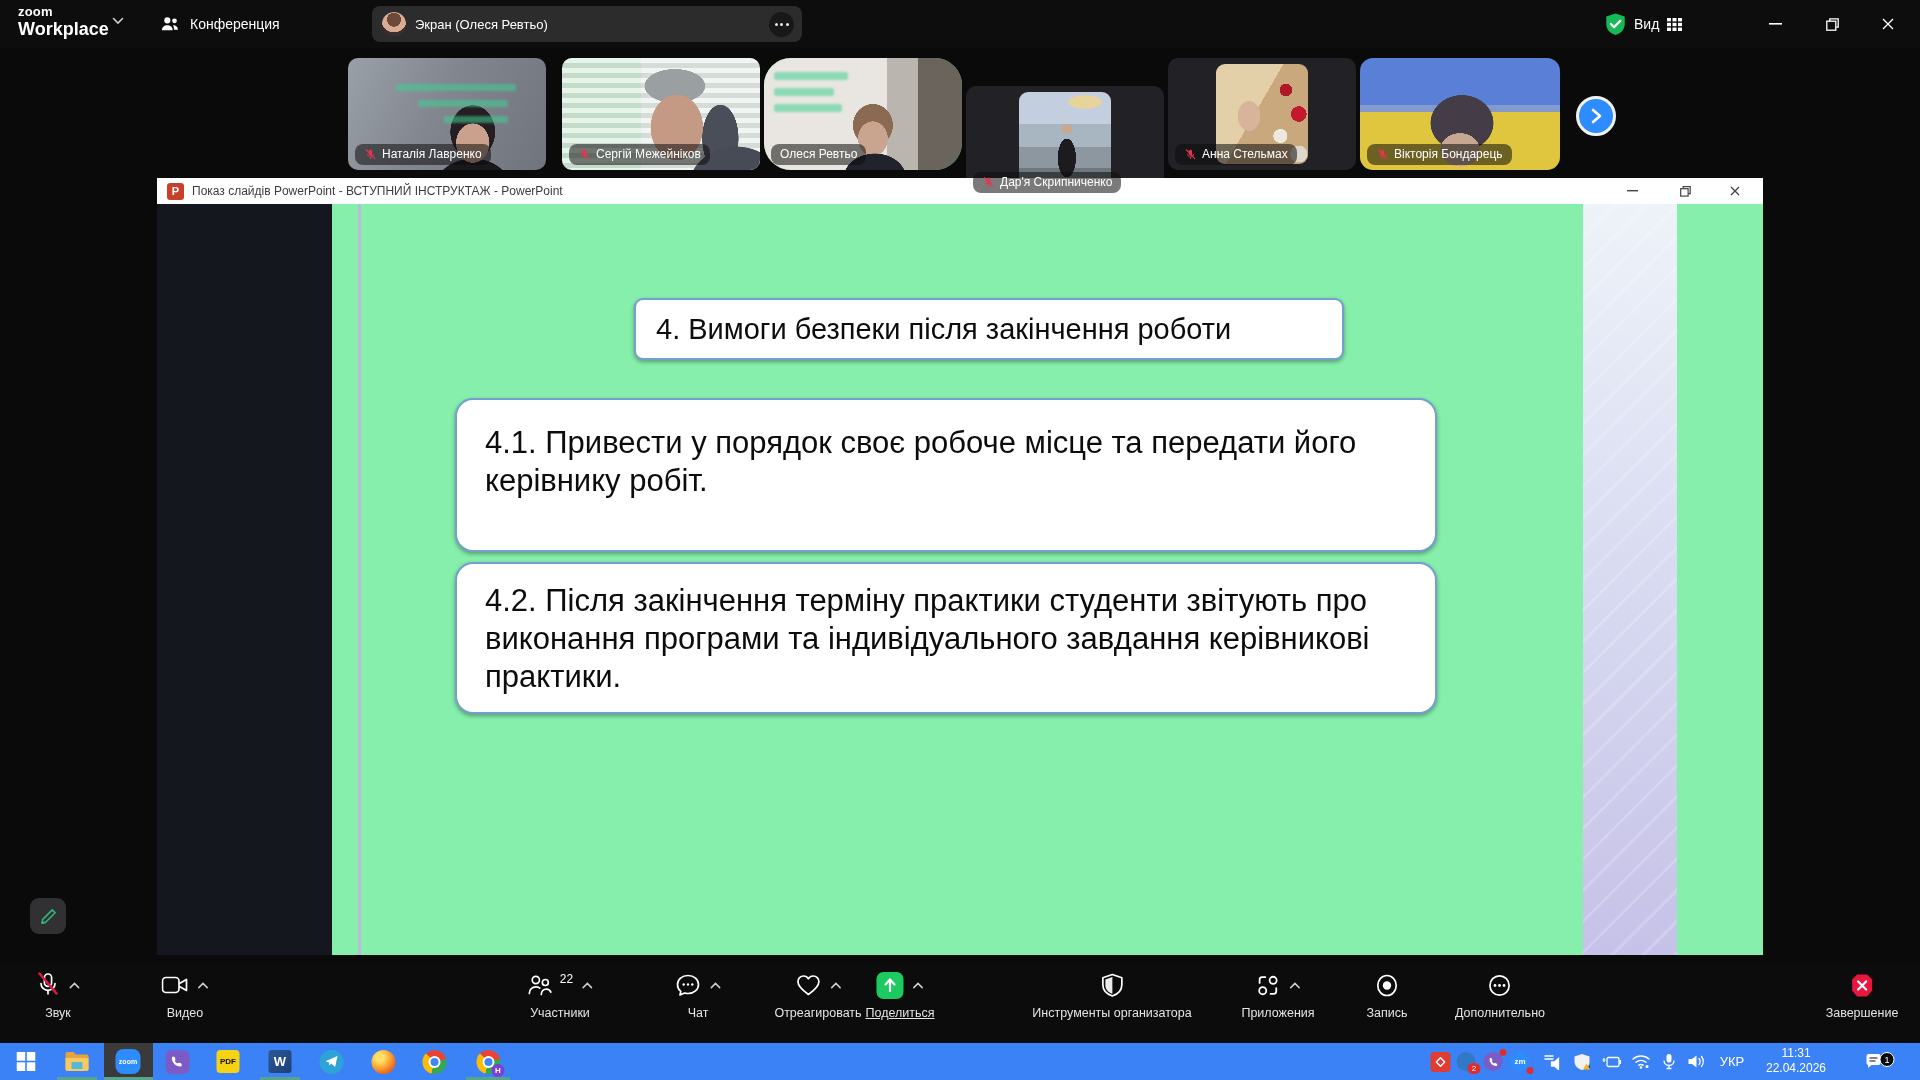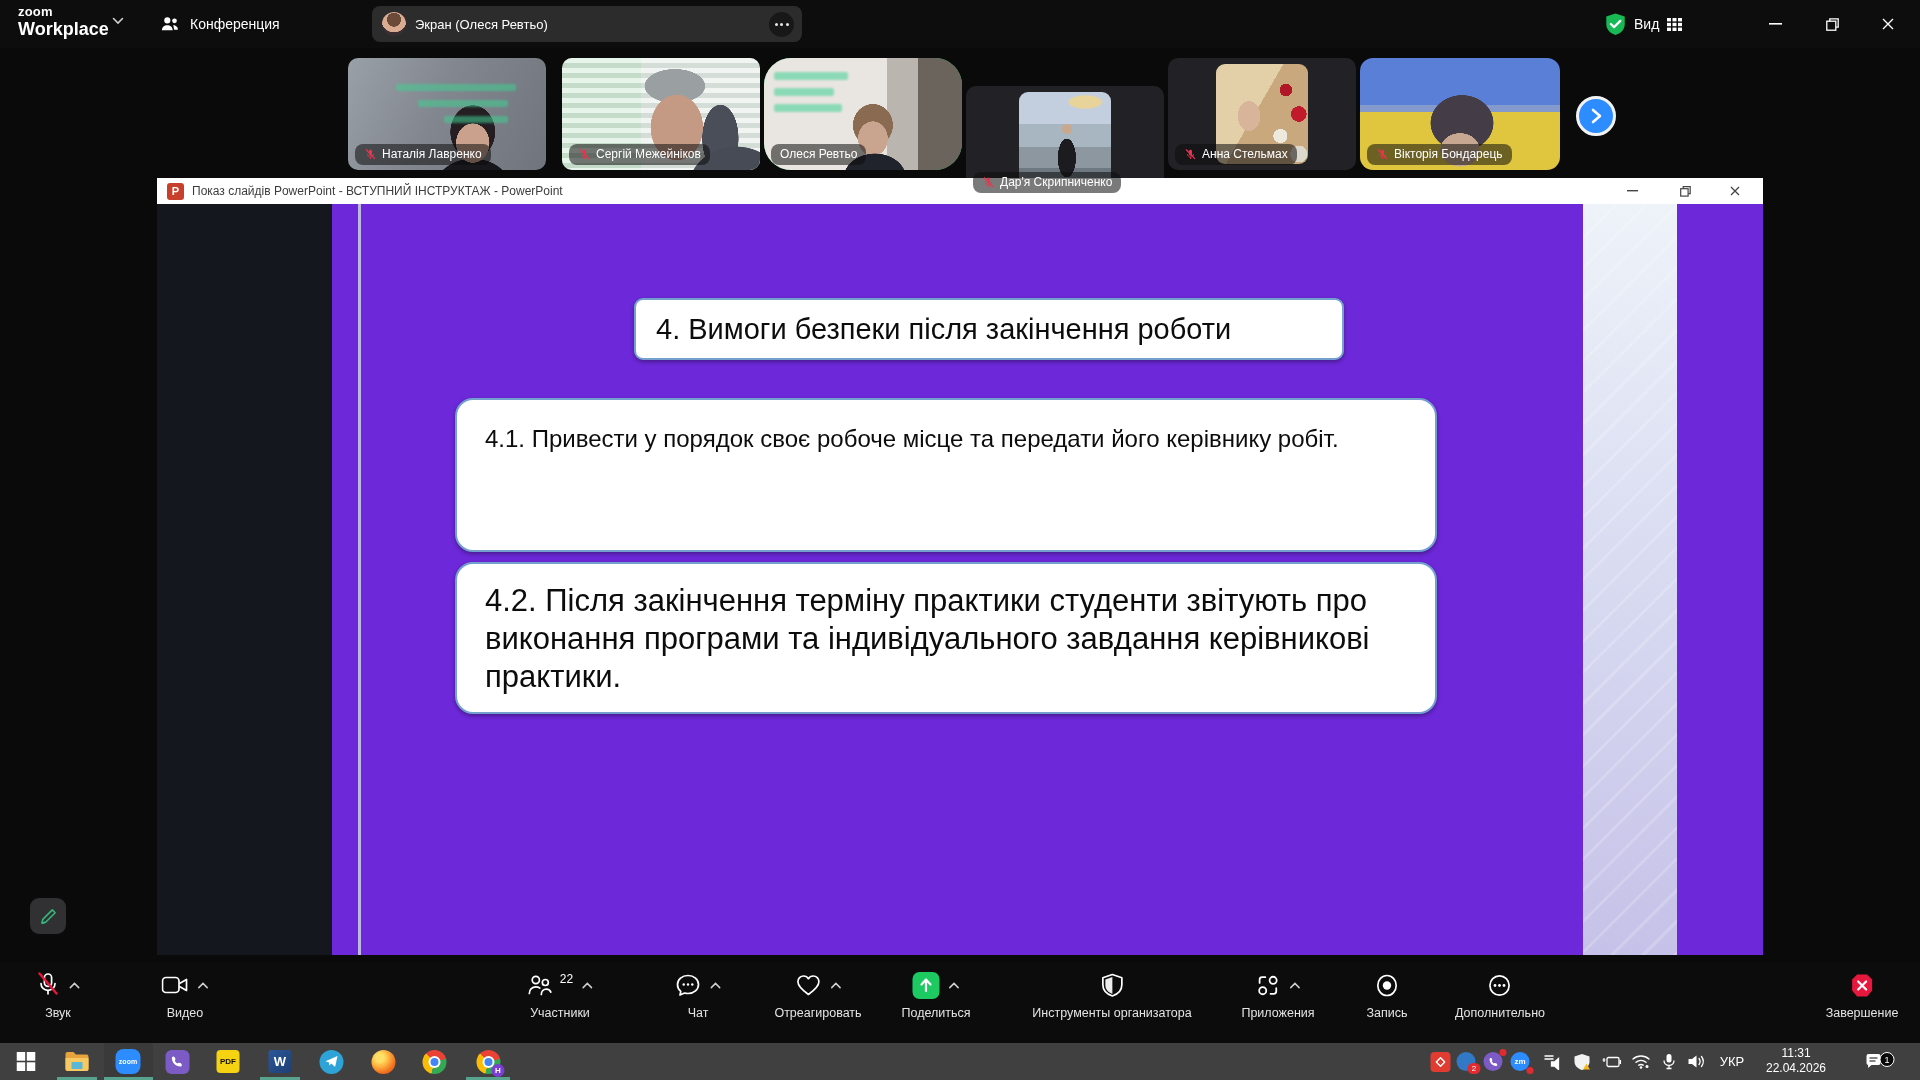--- a/index.html
+++ b/index.html
@@ -66,46 +66,46 @@
   .next-btn{position:absolute;left:1576px;top:96px;width:40px;height:40px;border-radius:50%;
       background:#2d8cff;border:3px solid #f2f2f2;box-sizing:border-box;display:flex;align-items:center;justify-content:center;}
 
   
   .ppt{position:absolute;left:157px;top:178px;width:1606px;height:777px;}
   .ppt-titlebar{position:absolute;left:0;top:0;width:100%;height:26px;background:#fff;display:flex;align-items:center;}
   .ppt-ico{width:17px;height:17px;border-radius:3px;background:#c8402b;color:#fff;font-size:11px;font-weight:bold;
       display:flex;align-items:center;justify-content:center;margin:0 8px 0 10px;}
   .ppt-title{font-size:12px;color:#3c3c3c;white-space:nowrap;}
   .pwb{position:absolute;top:0;width:34px;height:26px;display:flex;align-items:center;justify-content:center;}
-  .ppt-content{position:absolute;left:0;top:26px;width:1606px;height:751px;background:#6d28d9;overflow:hidden;}
+  .ppt-content{position:absolute;left:0;top:26px;width:1606px;height:751px;background:#86efac;overflow:hidden;}
   .slide-left-black{position:absolute;left:0;top:0;width:175px;height:100%;background:#14171d;}
   .slide-line{position:absolute;left:201px;top:0;width:3px;height:100%;background:#bcb9dd;}
   .grad-strip{position:absolute;left:1426px;top:0;width:94px;height:100%;
       background:
         repeating-linear-gradient(135deg, rgba(255,255,255,.18) 0 3px, transparent 3px 22px),
         linear-gradient(180deg,#eef3f9 0%,#d6d8f0 55%,#c6c1e8 100%);}
   .sbox{position:absolute;box-sizing:border-box;background:#fff;border:2px solid #74a0d0;color:#0c0c0c;box-shadow:0 2px 4px rgba(0,0,0,.35);}
   .sbox.title{left:477px;top:94px;width:710px;height:62px;border-radius:9px;font-size:29px;display:flex;align-items:center;padding:0 20px;white-space:nowrap;}
-  .sbox.b1{left:298px;top:194px;width:982px;height:154px;border-radius:18px;font-size:24px;line-height:1.23;padding:24px 28px;}
+  .sbox.b1{left:298px;top:194px;width:982px;height:154px;border-radius:18px;font-size:31px;line-height:1.23;padding:24px 28px;}
   .sbox.b2{left:298px;top:358px;width:982px;height:152px;border-radius:18px;font-size:31px;line-height:1.23;padding:18px 28px;}
 
   
   .pencil-btn{position:absolute;left:30px;top:898px;width:36px;height:36px;border-radius:9px;background:#313134;
       display:flex;align-items:center;justify-content:center;}
 
   
   .toolbar{position:absolute;left:0;top:963px;width:1920px;height:80px;background:#0c0c0c;}
   .tbtn{position:absolute;top:8px;transform:translateX(-50%);display:flex;flex-direction:column;align-items:center;color:#e4e4e4;}
   .tbtn .irow{height:28px;display:flex;align-items:center;gap:9px;}
   .tbtn .lbl{font-size:12.5px;margin-top:7px;white-space:nowrap;}
   .cnt{font-size:12px;color:#fff;position:relative;top:-6px;margin-left:-2px;}
   .share-ico{width:27px;height:27px;border-radius:7px;background:#1dca61;display:flex;align-items:center;justify-content:center;}
 
   
-  .taskbar{position:absolute;left:0;top:1043px;width:1920px;height:37px;background:#404040;}
+  .taskbar{position:absolute;left:0;top:1043px;width:1920px;height:37px;background:#3b82f6;}
   .tico{position:absolute;top:5px;transform:translateX(-50%);width:27px;height:27px;display:flex;align-items:center;justify-content:center;}
   .zoom-active-bg{position:absolute;left:104px;top:0;width:49px;height:37px;background:#3a3a3a;}
   .uline{position:absolute;bottom:0;height:3px;background:#57a38e;}
   .zoomapp{width:25px;height:25px;border-radius:8px;background:#2d8cff;color:#fff;font-size:7px;font-weight:bold;display:flex;align-items:center;justify-content:center;}
   .pdfapp{width:23px;height:23px;border-radius:4px;background:#f5d312;color:#111;font-size:8px;font-weight:bold;display:flex;align-items:center;justify-content:center;}
   .wordapp{width:23px;height:23px;border-radius:3px;background:linear-gradient(135deg,#2b579a,#1e3f73);color:#fff;font-size:13px;font-weight:bold;display:flex;align-items:center;justify-content:center;}
   .chrome{position:relative;width:24px;height:24px;border-radius:50%;background:conic-gradient(from -45deg,#ea4335 0 120deg,#34a853 120deg 240deg,#fbbc05 240deg 360deg);}
   .chrome::before{content:"";position:absolute;left:6px;top:6px;width:12px;height:12px;border-radius:50%;background:#fff;}
   .chrome::after{content:"";position:absolute;left:8px;top:8px;width:8px;height:8px;border-radius:50%;background:#4285f4;}
   .hbadge{position:absolute;right:-3px;bottom:-2px;width:13px;height:13px;border-radius:50%;background:#7b3fd4;color:#fff;font-size:8px;font-weight:bold;display:flex;align-items:center;justify-content:center;z-index:2;}
@@ -427,21 +427,21 @@
         </span>
         <span>
           <svg width="11" height="7" viewBox="0 0 11 7">
               <path d="M1.3 5.6 L5.5 1.4 L9.7 5.6" stroke="#cfcfcf" stroke-width="1.5" fill="none" stroke-linecap="round"></path>
             </svg>
         </span>
       </div>
       <span class="lbl">Отреагировать</span>
     </div>
 
-    <div class="tbtn" style="left:936px;">
+    <div class="tbtn" style="left:900px;text-decoration:underline;">
       <div class="irow">
         <span class="share-ico">
           <svg width="15" height="16" viewBox="0 0 15 16">
               <path d="M7.5 14 V3 M3 7.5 L7.5 2.5 L12 7.5" stroke="#fff" stroke-width="2.2" fill="none" stroke-linecap="round" stroke-linejoin="round"></path>
             </svg>
         </span>
         <span>
           <svg width="11" height="7" viewBox="0 0 11 7">
               <path d="M1.3 5.6 L5.5 1.4 L9.7 5.6" stroke="#cfcfcf" stroke-width="1.5" fill="none" stroke-linecap="round"></path>
             </svg>

